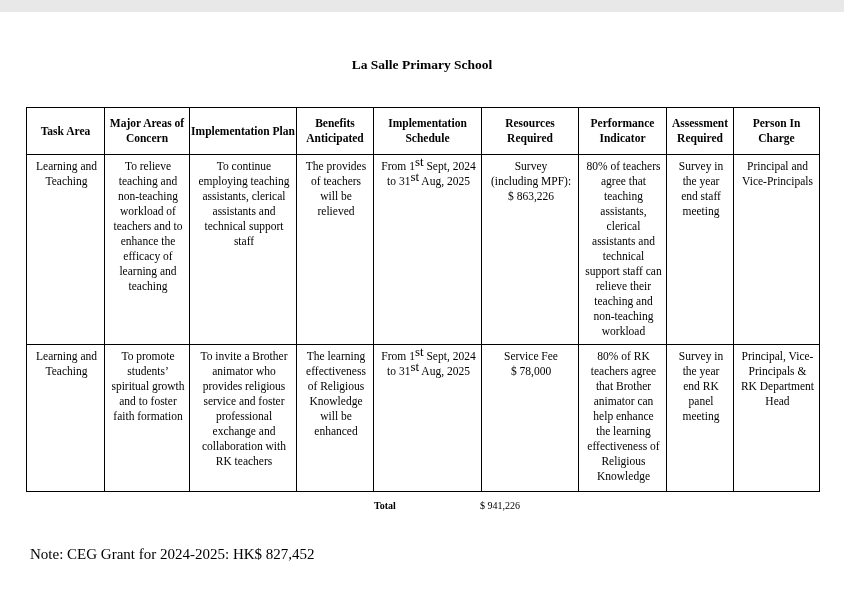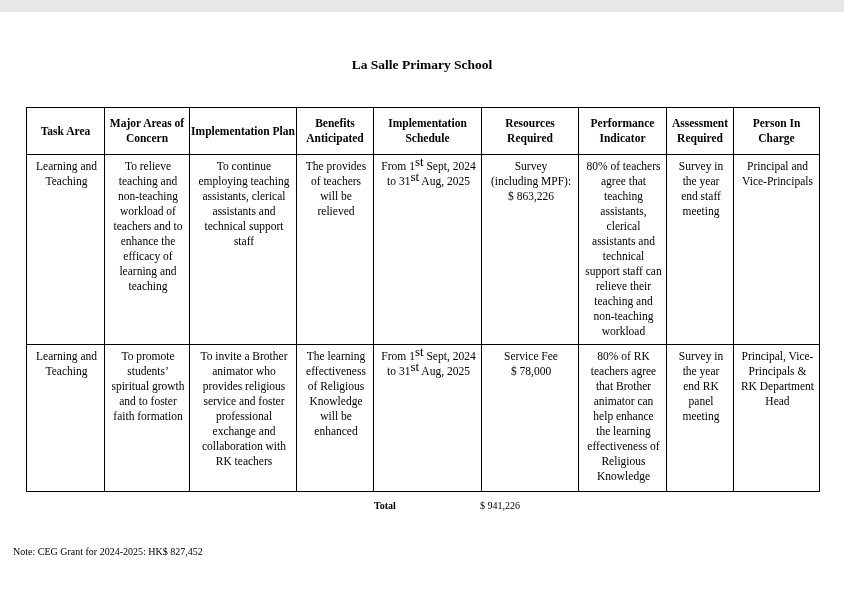--- a/index.html
+++ b/index.html
@@ -61,22 +61,22 @@
     left: 0;
     width: 844px;
     height: 16px;
     font-size: 10px;
   }
   .total-label { position: absolute; left: 374px; font-weight: bold; }
   .total-value { position: absolute; left: 480px; }
   .note-line {
     position: absolute;
     top: 534px;
-    left: 13px;
-    font-size: 10px;
+    left: 30px;
+    font-size: 15px;
   }
 </style>
 </head>
 <body>
 
 <div class="page">
 
   <div class="title-block">
     <div>La Salle Primary School</div>
   </div>

